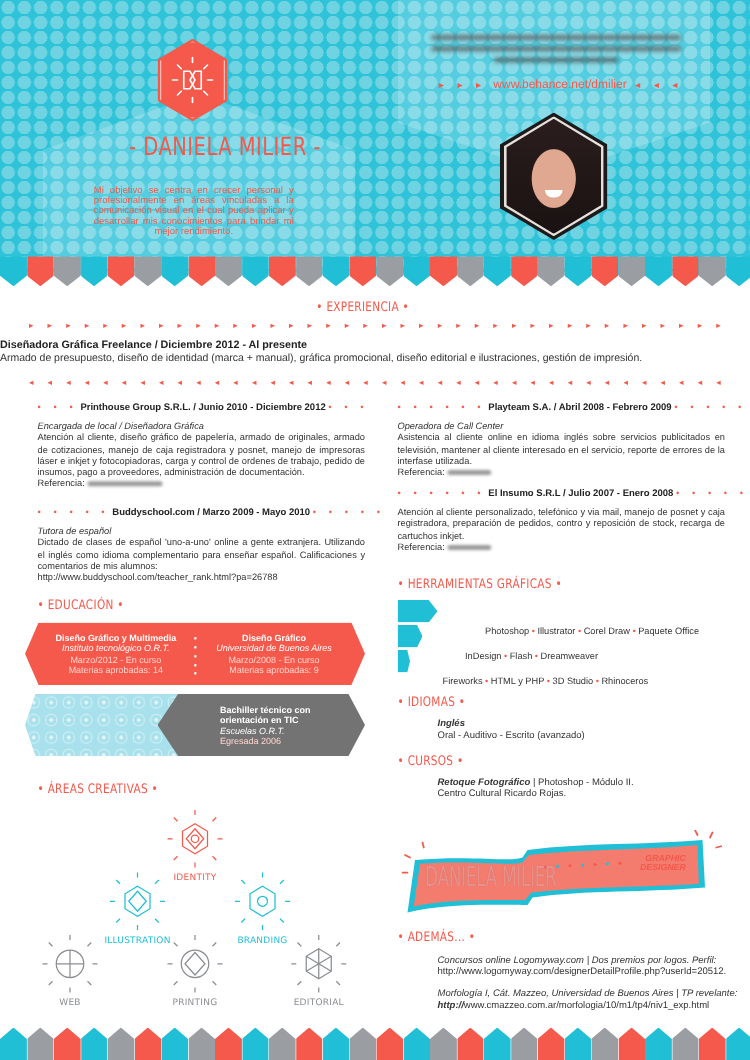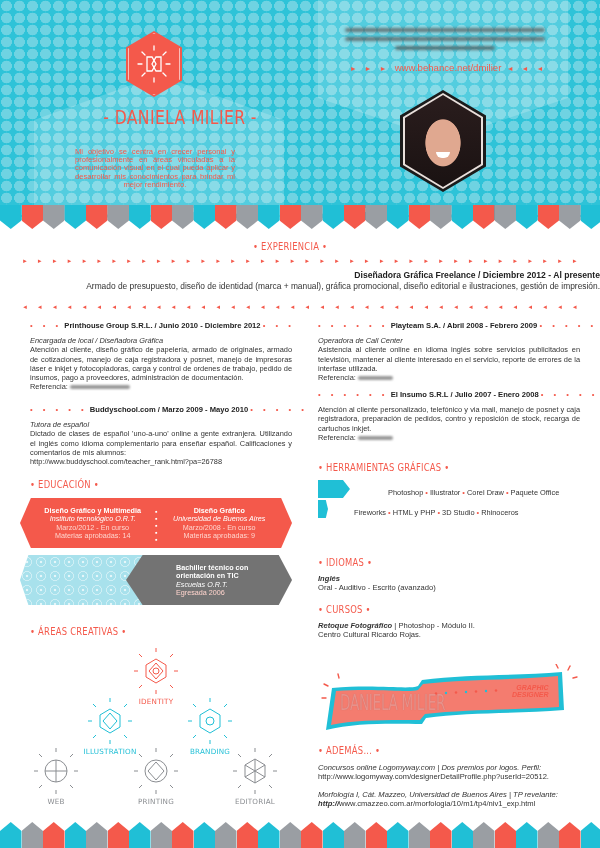--- a/index.html
+++ b/index.html
@@ -90,21 +90,21 @@
   .sec-title {
     position: absolute; font-family: "DejaVu Sans", sans-serif; font-size: 10.5px;
     color: #f4594b; letter-spacing: 0.3px; white-space: nowrap;
     transform: scaleX(0.8); transform-origin: left center;
   }
   .arrows-row {
     position: absolute; left: 22px; width: 556px; font-size: 6px; color: #f4594b;
     letter-spacing: 0; display: flex; justify-content: space-between;
   }
 
-  .exp-main { position: absolute; left: 0; top: 270px; width: 600px; text-align: right; }
+  .exp-main { position: absolute; left: 0; top: 270px; width: 600px; text-align: left; }
   .exp-main .t { font-size: 8.6px; font-weight: bold; color: #222; }
   .exp-main .d { font-size: 8.4px; color: #333; margin-top: 1px; }
 
   .job { position: absolute; width: 262px; font-size: 7.4px; line-height: 9.2px; color: #333; }
   .job .head { text-align: center; font-weight: bold; color: #222; font-size: 7.6px; margin-bottom: 6px; white-space: nowrap; }
   .job .head .dots { color: #f4594b; font-weight: normal; letter-spacing: 4px; }
   .job .role { font-style: italic; }
   .job .body { text-align: justify; }
   .blur { display: inline-block; width: 60px; height: 4px; background: #999; filter: blur(1.2px); vertical-align: middle; border-radius: 2px; }
 
@@ -141,24 +141,24 @@
   
   .area { position: absolute; text-align: center; }
   .area .lbl { font-size: 7.2px; letter-spacing: 0.2px; font-family: "DejaVu Sans", sans-serif; }
   .area svg { display: block; margin: 0 auto; }
 
   
   .tools { position: absolute; left: 318px; top: 480px; width: 280px; }
   .tool-row { position: relative; height: 20px; }
   .tool-flag { position: absolute; left: 0; top: 0; height: 18px; background: #20bfd6;
     clip-path: polygon(0 0, 78% 0, 100% 50%, 78% 100%, 0 100%); }
-  .tool-text { position: absolute; top: 8px; font-size: 7.4px; color: #333; white-space: nowrap; }
+  .tool-text { position: absolute; top: 20px; font-size: 7.4px; color: #333; white-space: nowrap; }
   .tool-text .sep { color: #f4594b; margin: 0 2px; }
 
-  .plain { position: absolute; font-size: 7.6px; line-height: 9.4px; color: #333; }
+  .plain { position: absolute; font-size: 7.6px; line-height: 9.4px; color: #333; margin-left: 32px; }
   .plain .bi { font-weight: bold; font-style: italic; }
   .plain .i { font-style: italic; }
 
   .ribbon { position: absolute; left: 318px; top: 664px; width: 260px; height: 70px; }
 </style>
 </head>
 <body>
 
 <div class="header">
   <div class="veil-left"></div>
@@ -478,20 +478,24 @@
       </g>
     </svg>
   <div class="lbl" style="color:#8a8d91">EDITORIAL</div>
 </div>
 
 <div class="sec-title" style="left:318px; top:461px;">• HERRAMIENTAS GRÁFICAS •</div>
 <div class="tools">
   <div class="tool-row">
     <div class="tool-flag" style="width:32px;"></div>
     <div class="tool-text" style="left:70px;" id="tools-0"><span>Photoshop</span><span class="sep">•</span><span>Illustrator</span><span class="sep">•</span><span>Corel Draw</span><span class="sep">•</span><span>Paquete Office</span></div>
+  </div>
+  <div class="tool-row">
+    <div class="tool-flag" style="width:20px;"></div>
+    <div class="tool-text" style="left:54px;" id="tools-1"><span>InDesign</span><span class="sep">•</span><span>Flash</span><span class="sep">•</span><span>Dreamweaver</span></div>
   </div>
   <div class="tool-row">
     <div class="tool-flag" style="width:10px;"></div>
     <div class="tool-text" style="left:36px;" id="tools-2"><span>Fireworks</span><span class="sep">•</span><span>HTML y PHP</span><span class="sep">•</span><span>3D Studio</span><span class="sep">•</span><span>Rhinoceros</span></div>
   </div>
 </div>
 
 <div class="sec-title" style="left:318px; top:556px;">• IDIOMAS •</div>
 <div class="plain" style="left:318px; top:574px;">
   <div class="bi">Inglés</div>

